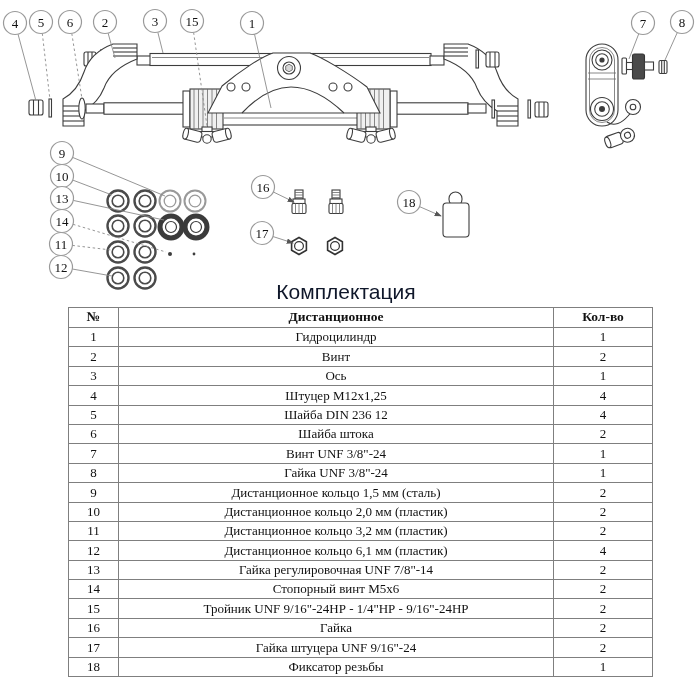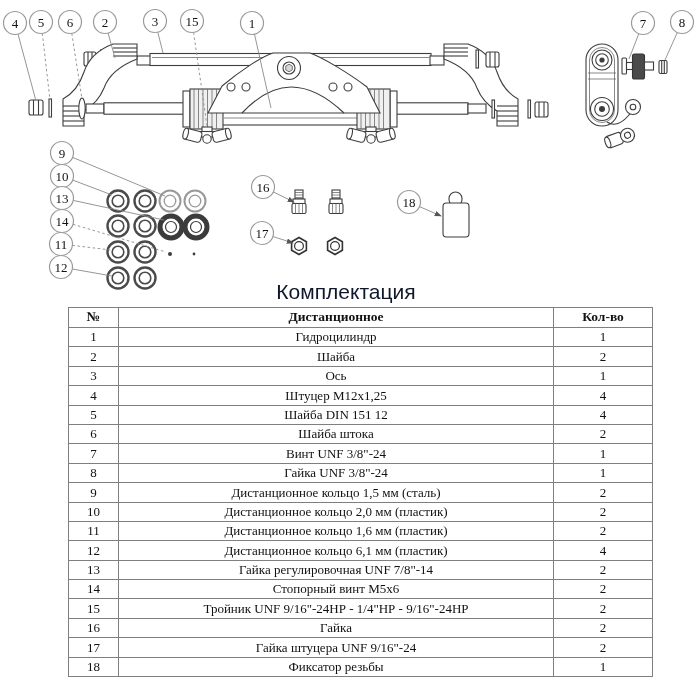--- a/index.html
+++ b/index.html
@@ -377,36 +377,36 @@
       </tr>
     </thead>
     <tbody>
         <tr>
           <td>1</td>
           <td>Гидроцилиндр</td>
           <td>1</td>
         </tr>
         <tr>
           <td>2</td>
-          <td>Шайба</td>
+          <td>Винт</td>
           <td>2</td>
         </tr>
         <tr>
           <td>3</td>
           <td>Ось</td>
           <td>1</td>
         </tr>
         <tr>
           <td>4</td>
           <td>Штуцер М12х1,25</td>
           <td>4</td>
         </tr>
         <tr>
           <td>5</td>
-          <td>Шайба DIN 151 12</td>
+          <td>Шайба DIN 236 12</td>
           <td>4</td>
         </tr>
         <tr>
           <td>6</td>
           <td>Шайба штока</td>
           <td>2</td>
         </tr>
         <tr>
           <td>7</td>
           <td>Винт UNF 3/8"-24</td>
@@ -422,21 +422,21 @@
           <td>Дистанционное кольцо 1,5 мм (сталь)</td>
           <td>2</td>
         </tr>
         <tr>
           <td>10</td>
           <td>Дистанционное кольцо 2,0 мм (пластик)</td>
           <td>2</td>
         </tr>
         <tr>
           <td>11</td>
-          <td>Дистанционное кольцо 1,6 мм (пластик)</td>
+          <td>Дистанционное кольцо 3,2 мм (пластик)</td>
           <td>2</td>
         </tr>
         <tr>
           <td>12</td>
           <td>Дистанционное кольцо 6,1 мм (пластик)</td>
           <td>4</td>
         </tr>
         <tr>
           <td>13</td>
           <td>Гайка регулировочная UNF 7/8"-14</td>

